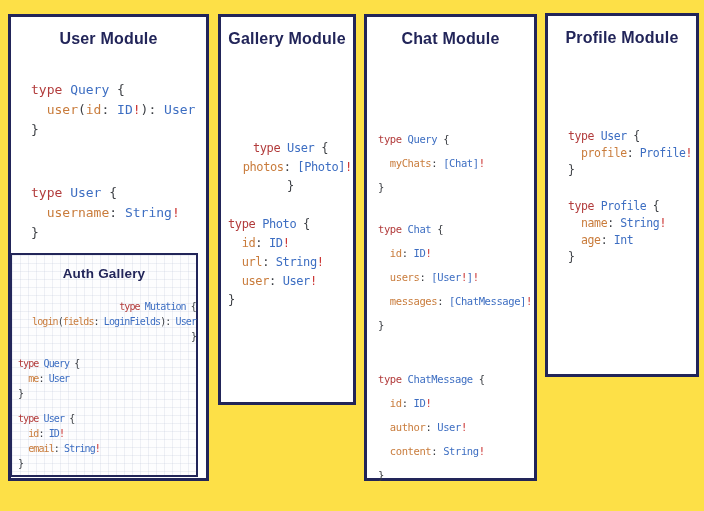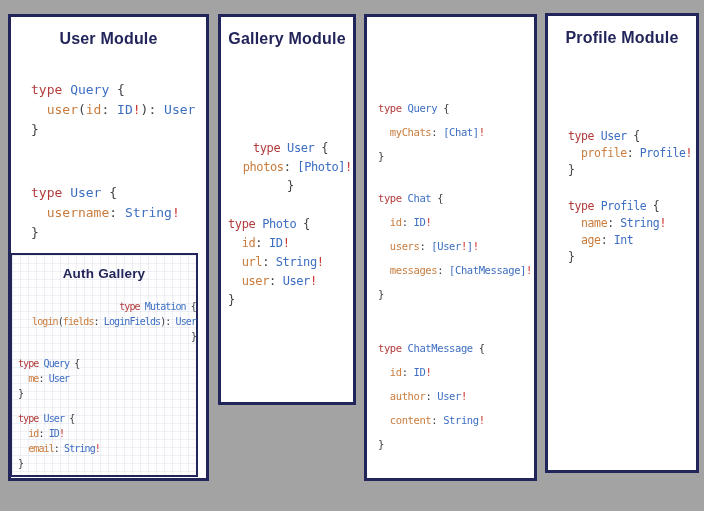--- a/index.html
+++ b/index.html
@@ -2,30 +2,30 @@
 <html style="--navy: #222559; --keyword: #b23c3c; --type: #3d6ec2; --field: #c97c3c; --bang: #cb3331; --punct: #3c3f44;"><head>
 <meta charset="utf-8">
 <style>
   :root{
     --navy:#222559; --keyword:#b23c3c; --type:#3d6ec2;
     --field:#c97c3c; --bang:#cb3331; --punct:#3c3f44;
   }
   *{box-sizing:border-box;margin:0;padding:0;}
   html,body{background:#ffffff;}
   #canvas{
-    position:relative;width:704px;height:511px;background:#a3a3a3;
+    position:relative;width:704px;height:511px;background:#fde047;
     font-family:"Liberation Sans",sans-serif;overflow:hidden;padding-left:12px;
   }
   .panel{
     position:absolute;border:3px solid var(--navy);background:#ffffff;
   }
   #panel-user{left:8px;top:14px;width:201px;height:467px;}
   #panel-gallery{left:218px;top:14px;width:138px;height:391px;}
   #panel-chat{left:364px;top:14px;width:173px;height:467px;}
-  #panel-profile{left:545px;top:13px;width:154px;height:460px;}
+  #panel-profile{left:545px;top:13px;width:154px;height:364px;}
   #panel-auth{
     left:10px;top:253px;width:188px;height:224px;
     border:2px solid var(--navy);z-index:2;
     background-color:#fdfdfe;
     background-image:
       linear-gradient(rgba(200,206,224,0.30) 1px, transparent 1px),
       linear-gradient(90deg, rgba(200,206,224,0.30) 1px, transparent 1px);
     background-size:8px 8px;
   }
   .panel h2{
@@ -103,20 +103,21 @@
 <span class="tok-p">}</span></pre>
         <pre><span class="tok-k">type</span><span class="tok-p"> </span><span class="tok-t">Photo</span><span class="tok-p"> {</span>
 <span class="tok-p">  </span><span class="tok-f">id</span><span class="tok-p">: </span><span class="tok-t">ID</span><span class="tok-b">!</span>
 <span class="tok-p">  </span><span class="tok-f">url</span><span class="tok-p">: </span><span class="tok-t">String</span><span class="tok-b">!</span>
 <span class="tok-p">  </span><span class="tok-f">user</span><span class="tok-p">: </span><span class="tok-t">User</span><span class="tok-b">!</span>
 <span class="tok-p">}</span></pre>
       </div>
   </div>
 
   <div id="panel-chat" class="panel">
+    <h2>Chat Module</h2>
     <div>
         <pre><span class="tok-k">type</span><span class="tok-p"> </span><span class="tok-t">Query</span><span class="tok-p"> {</span>
 <span class="tok-p">  </span><span class="tok-f">myChats</span><span class="tok-p">: </span><span class="tok-t">[Chat]</span><span class="tok-b">!</span>
 <span class="tok-p">}</span></pre>
         <pre><span class="tok-k">type</span><span class="tok-p"> </span><span class="tok-t">Chat</span><span class="tok-p"> {</span>
 <span class="tok-p">  </span><span class="tok-f">id</span><span class="tok-p">: </span><span class="tok-t">ID</span><span class="tok-b">!</span>
 <span class="tok-p">  </span><span class="tok-f">users</span><span class="tok-p">: </span><span class="tok-t">[User</span><span class="tok-b">!</span><span class="tok-t">]</span><span class="tok-b">!</span>
 <span class="tok-p">  </span><span class="tok-f">messages</span><span class="tok-p">: </span><span class="tok-t">[ChatMessage]</span><span class="tok-b">!</span>
 <span class="tok-p">}</span></pre>
         <pre><span class="tok-k">type</span><span class="tok-p"> </span><span class="tok-t">ChatMessage</span><span class="tok-p"> {</span>

